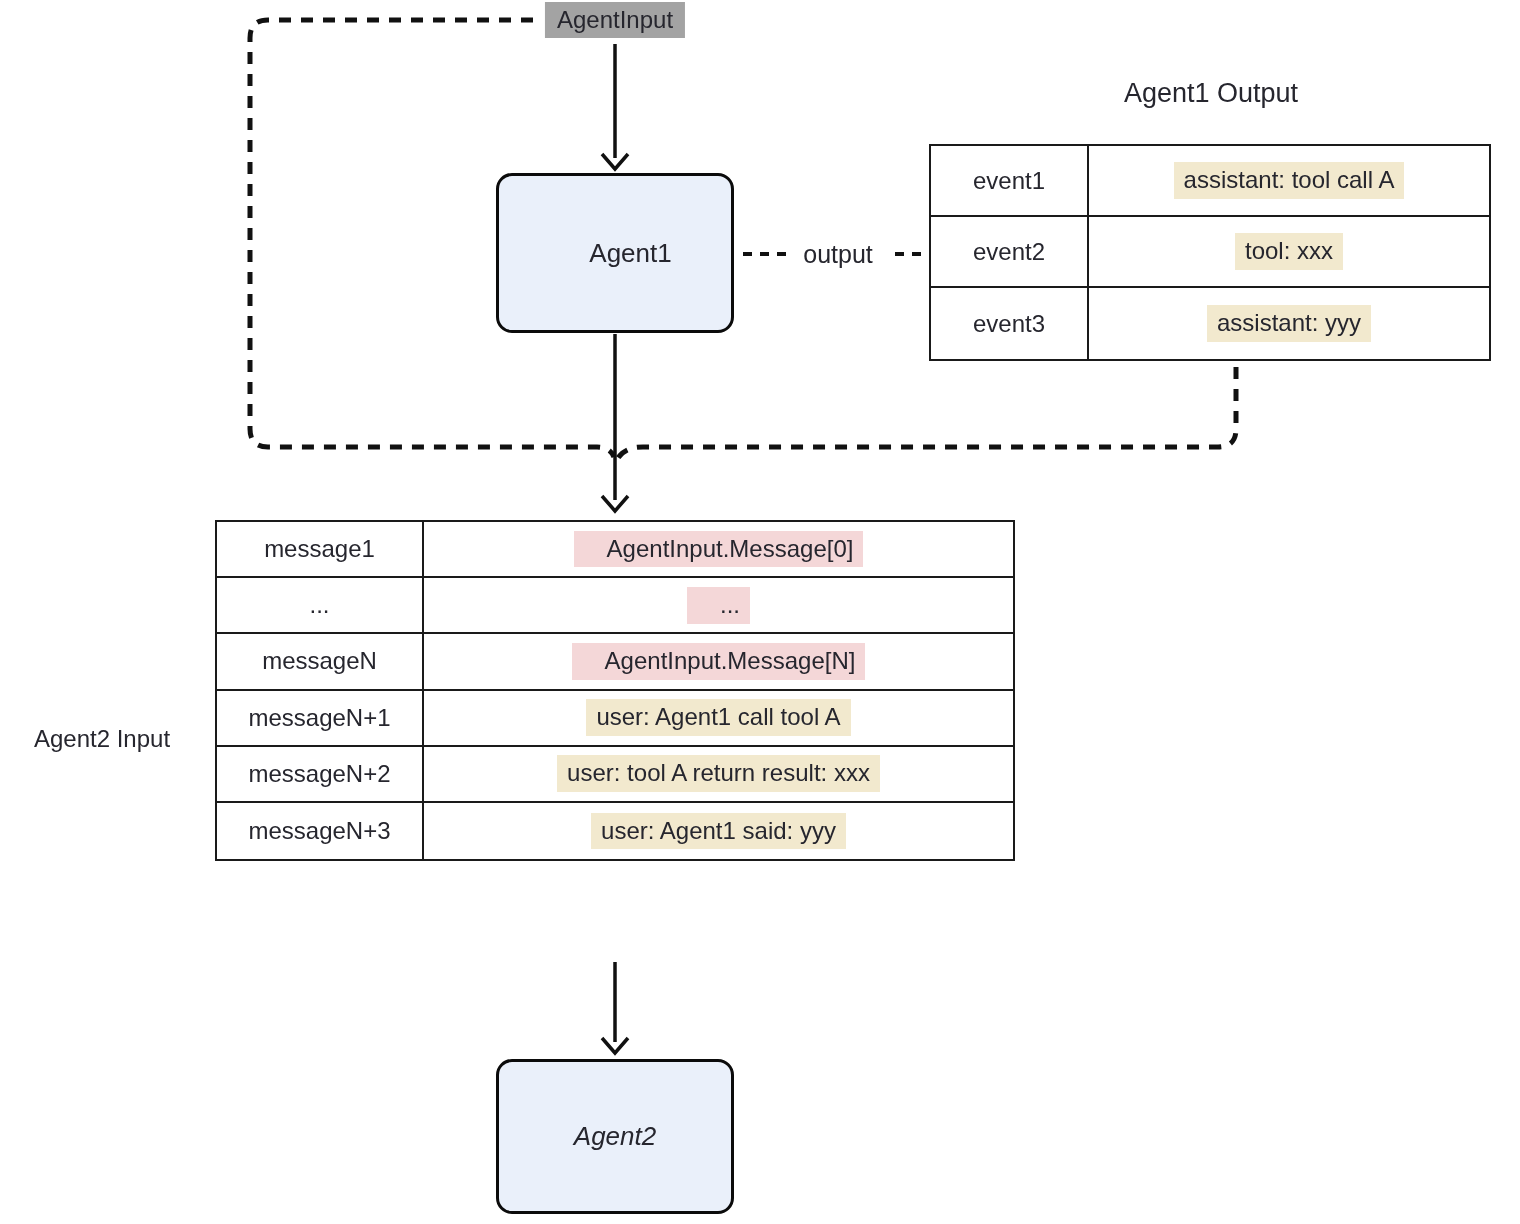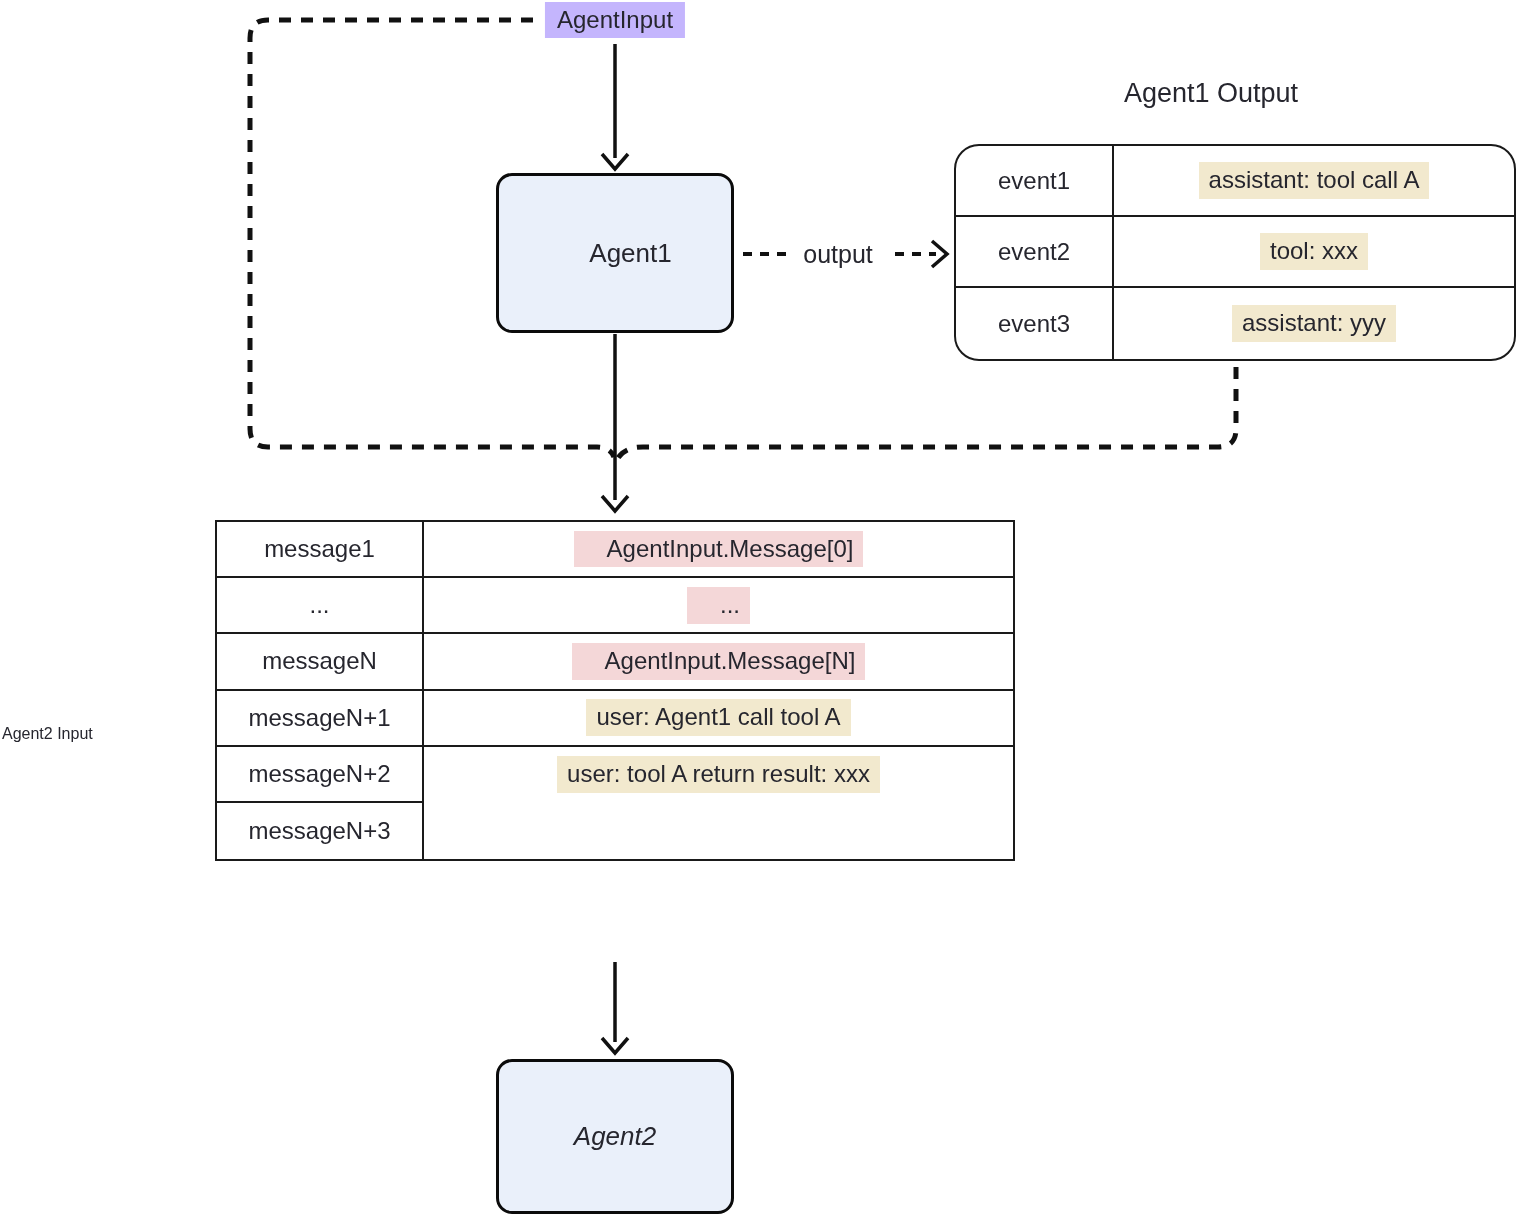--- a/index.html
+++ b/index.html
@@ -21,21 +21,21 @@
     left: 0; top: 0;
     width: 1520px; height: 1224px;
     z-index: 1;
   }
   .abs { position: absolute; z-index: 2; }
 
   
   .top-label {
     left: 615px; top: 2px;
     transform: translateX(-50%);
-    background: #c4b5fd;
+    background: #a3a3a3;
     padding: 4px 12px;
     font-size: 24px;
     white-space: nowrap;
   }
 
   
   .node {
     width: 238px; height: 160px;
     background: #eaf0fa;
     border: 3.5px solid #0b0b0b;
@@ -62,39 +62,39 @@
   
   .tbl-title {
     left: 1211px; top: 78px;
     transform: translateX(-50%);
     font-size: 27px;
     white-space: nowrap;
   }
 
   
   .side-label {
-    left: 2px; top: 725px;
+    left: 16px; top: 725px;
     width: 172px;
-    font-size: 16px;
+    text-align: center;
+    font-size: 24px;
     white-space: nowrap;
   }
 
   
   .tbl {
     display: grid;
     background: #ffffff;
     border: 2px solid #1a1a1a;
     box-sizing: border-box;
   }
   .tbl-agent1-output {
-    left: 954px; top: 144px;
+    left: 929px; top: 144px;
     width: 562px; height: 217px;
     grid-template-columns: 158px 1fr;
     grid-template-rows: repeat(3, 1fr);
-    border-radius: 25px;
   }
   .tbl-agent2-input {
     left: 215px; top: 520px;
     width: 800px; height: 341px;
     grid-template-columns: 207px 1fr;
     grid-template-rows: repeat(6, 1fr);
   }
   .cell {
     display: flex;
     align-items: center;
@@ -182,19 +182,22 @@
     </div>
     <div class="cell key">messageN+1</div>
     <div class="cell val">
       <span class="hl hl-tan">user: Agent1 call tool A</span>
     </div>
     <div class="cell key">messageN+2</div>
     <div class="cell val">
       <span class="hl hl-tan">user: tool A return result: xxx</span>
     </div>
     <div class="cell key">messageN+3</div>
+    <div class="cell val">
+      <span class="hl hl-tan">user: Agent1 said: yyy</span>
+    </div>
   </div>
 
   <div class="abs node node-agent2">
     <span>Agent2</span>
   </div>
 
 </div>
 
 </body></html>

